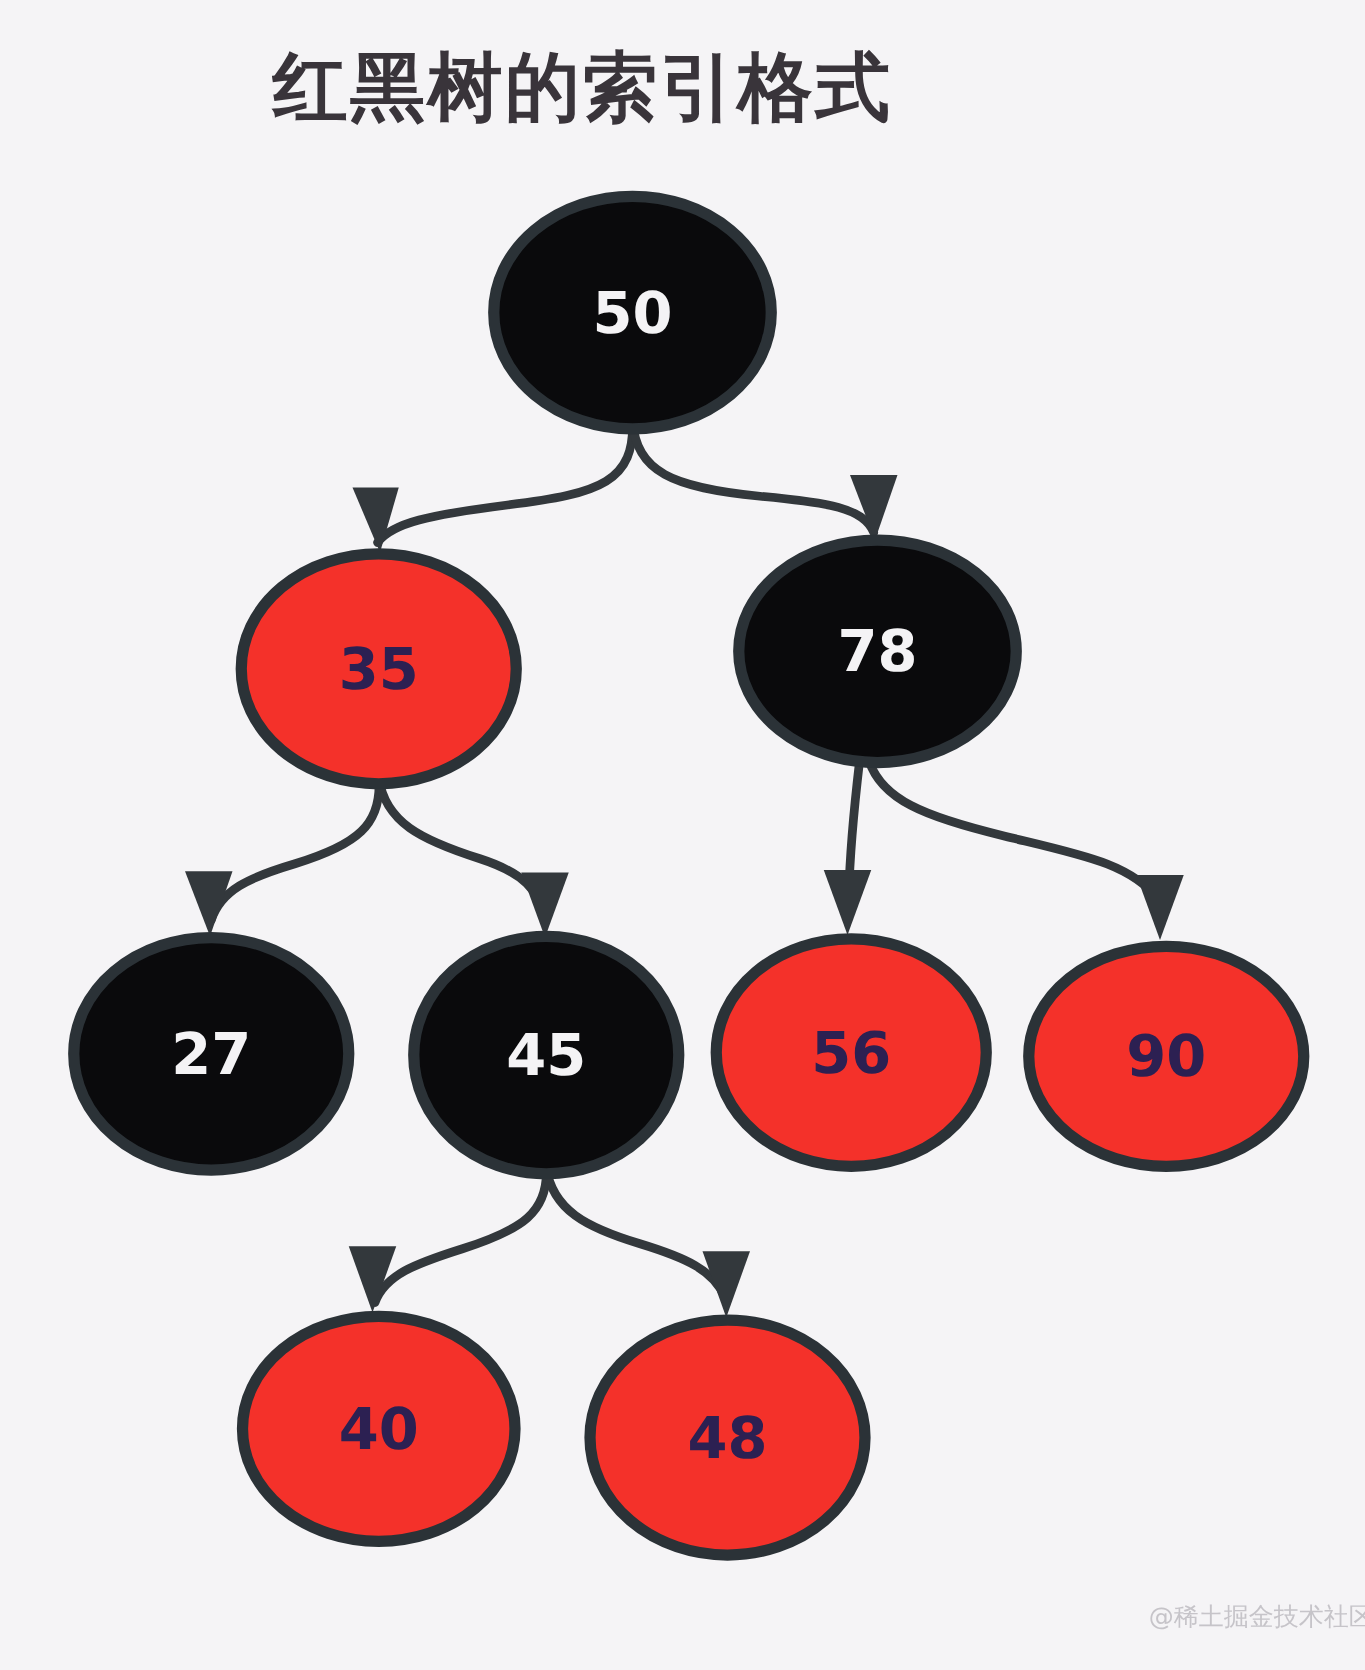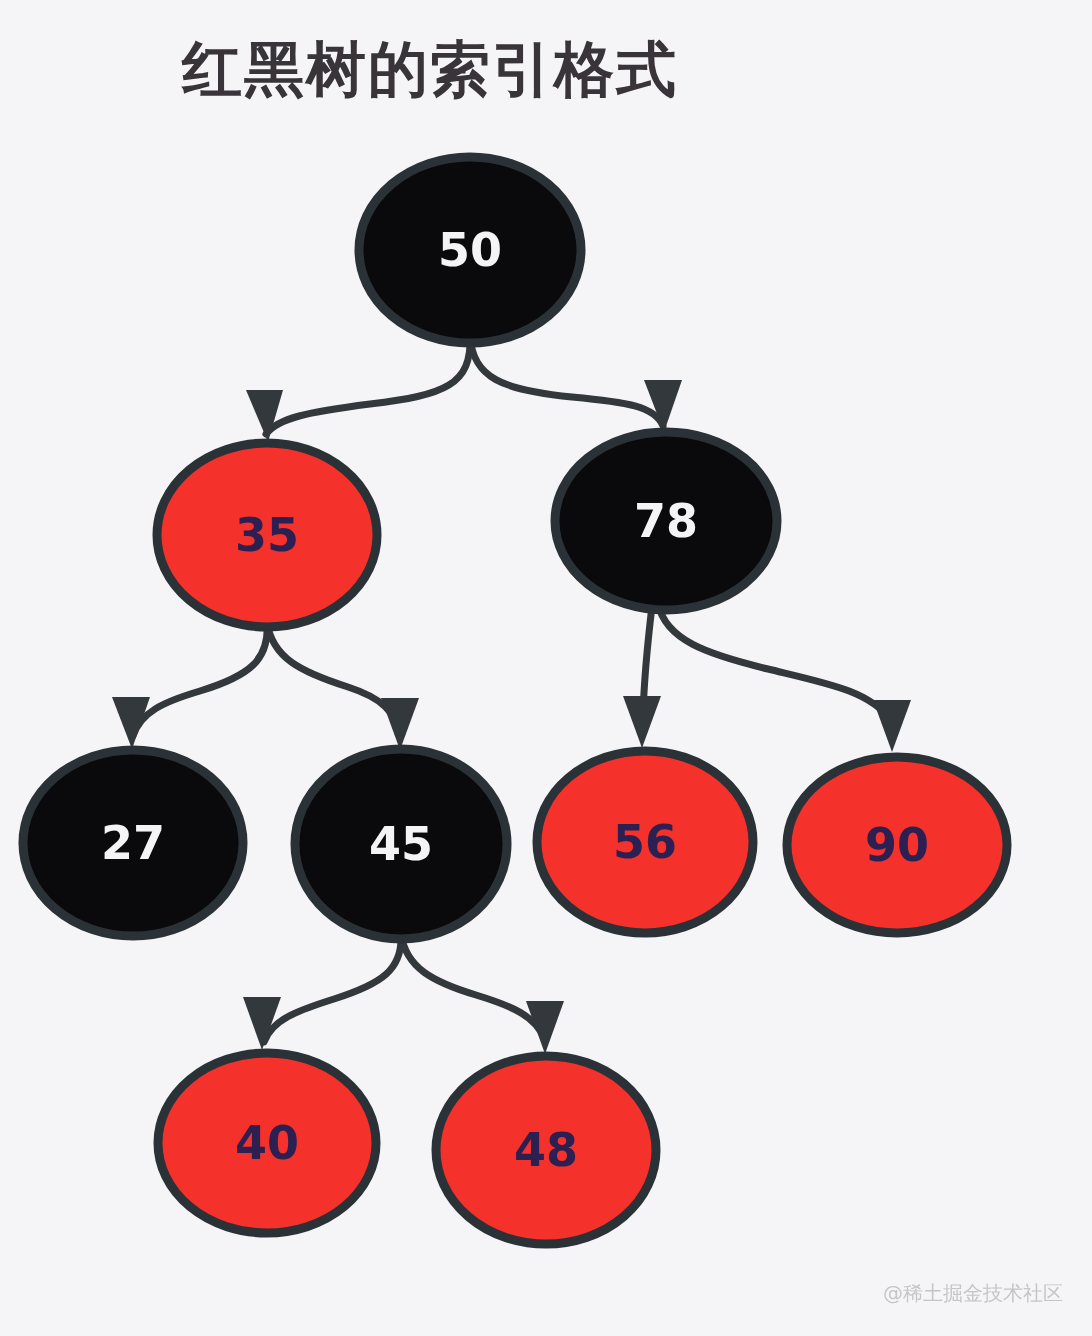--- a/index.html
+++ b/index.html
@@ -19,20 +19,21 @@
     width: 1092px;
     height: 1336px;
     font-family: "DejaVu Sans", "Liberation Sans", sans-serif;
     overflow: hidden;
   }
   .canvas {
     position: relative;
     width: 1092px;
     height: 1336px;
     background: var(--background);
+    padding-left: 36px;
   }
   svg { display: block; }
   .edge {
     fill: none;
     stroke: var(--edge);
     stroke-width: 7;
     stroke-linecap: round;
   }
   .arrowhead { fill: var(--edge); }
   .node-shape {

